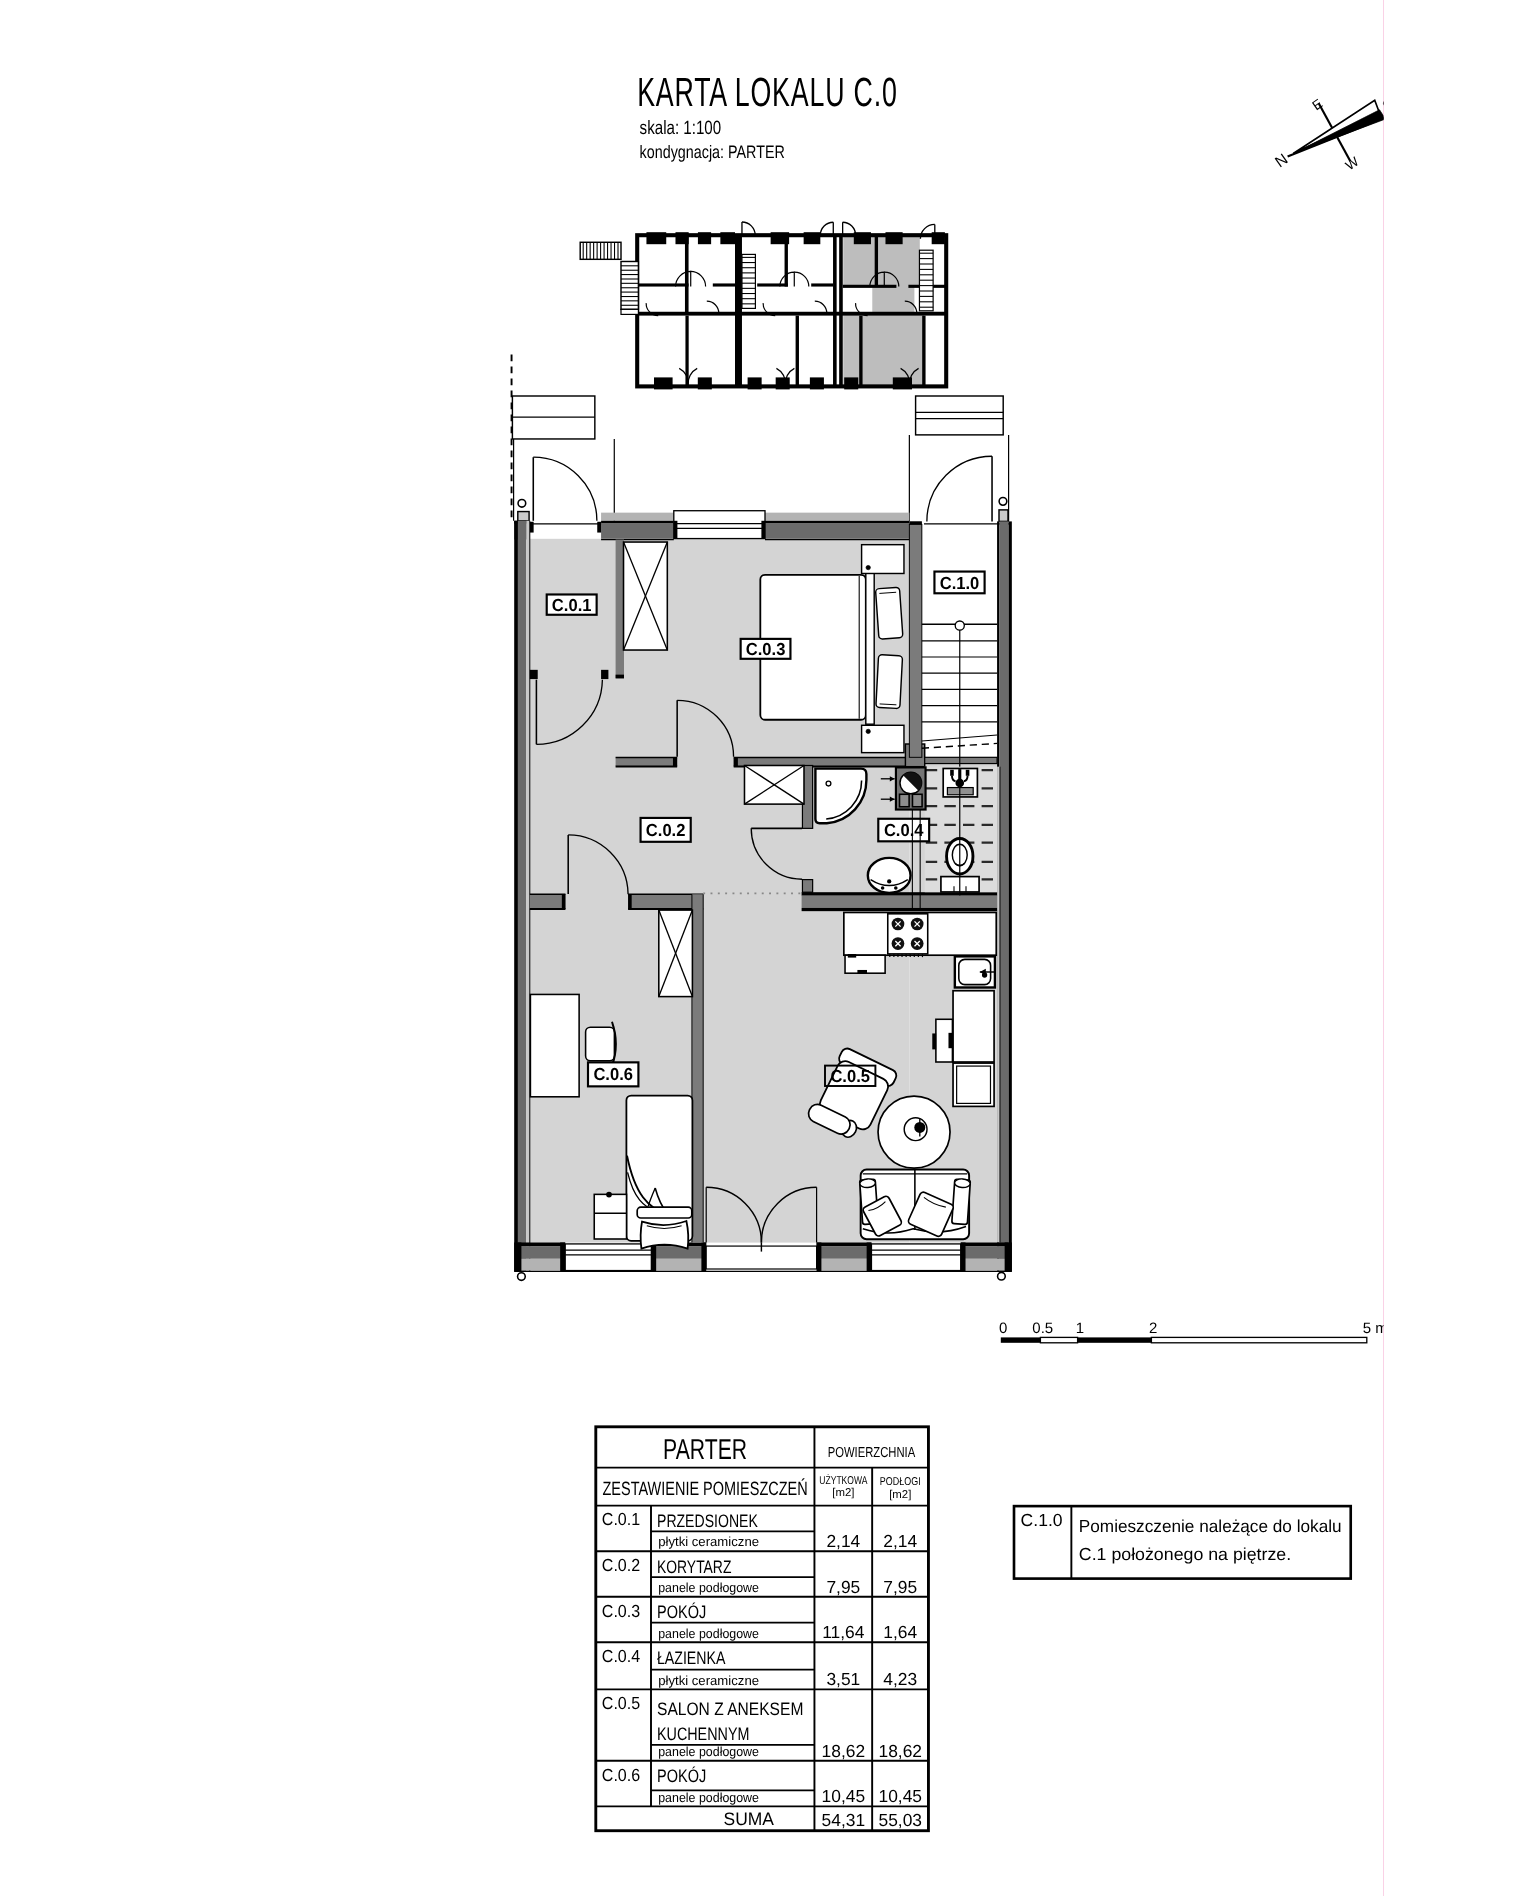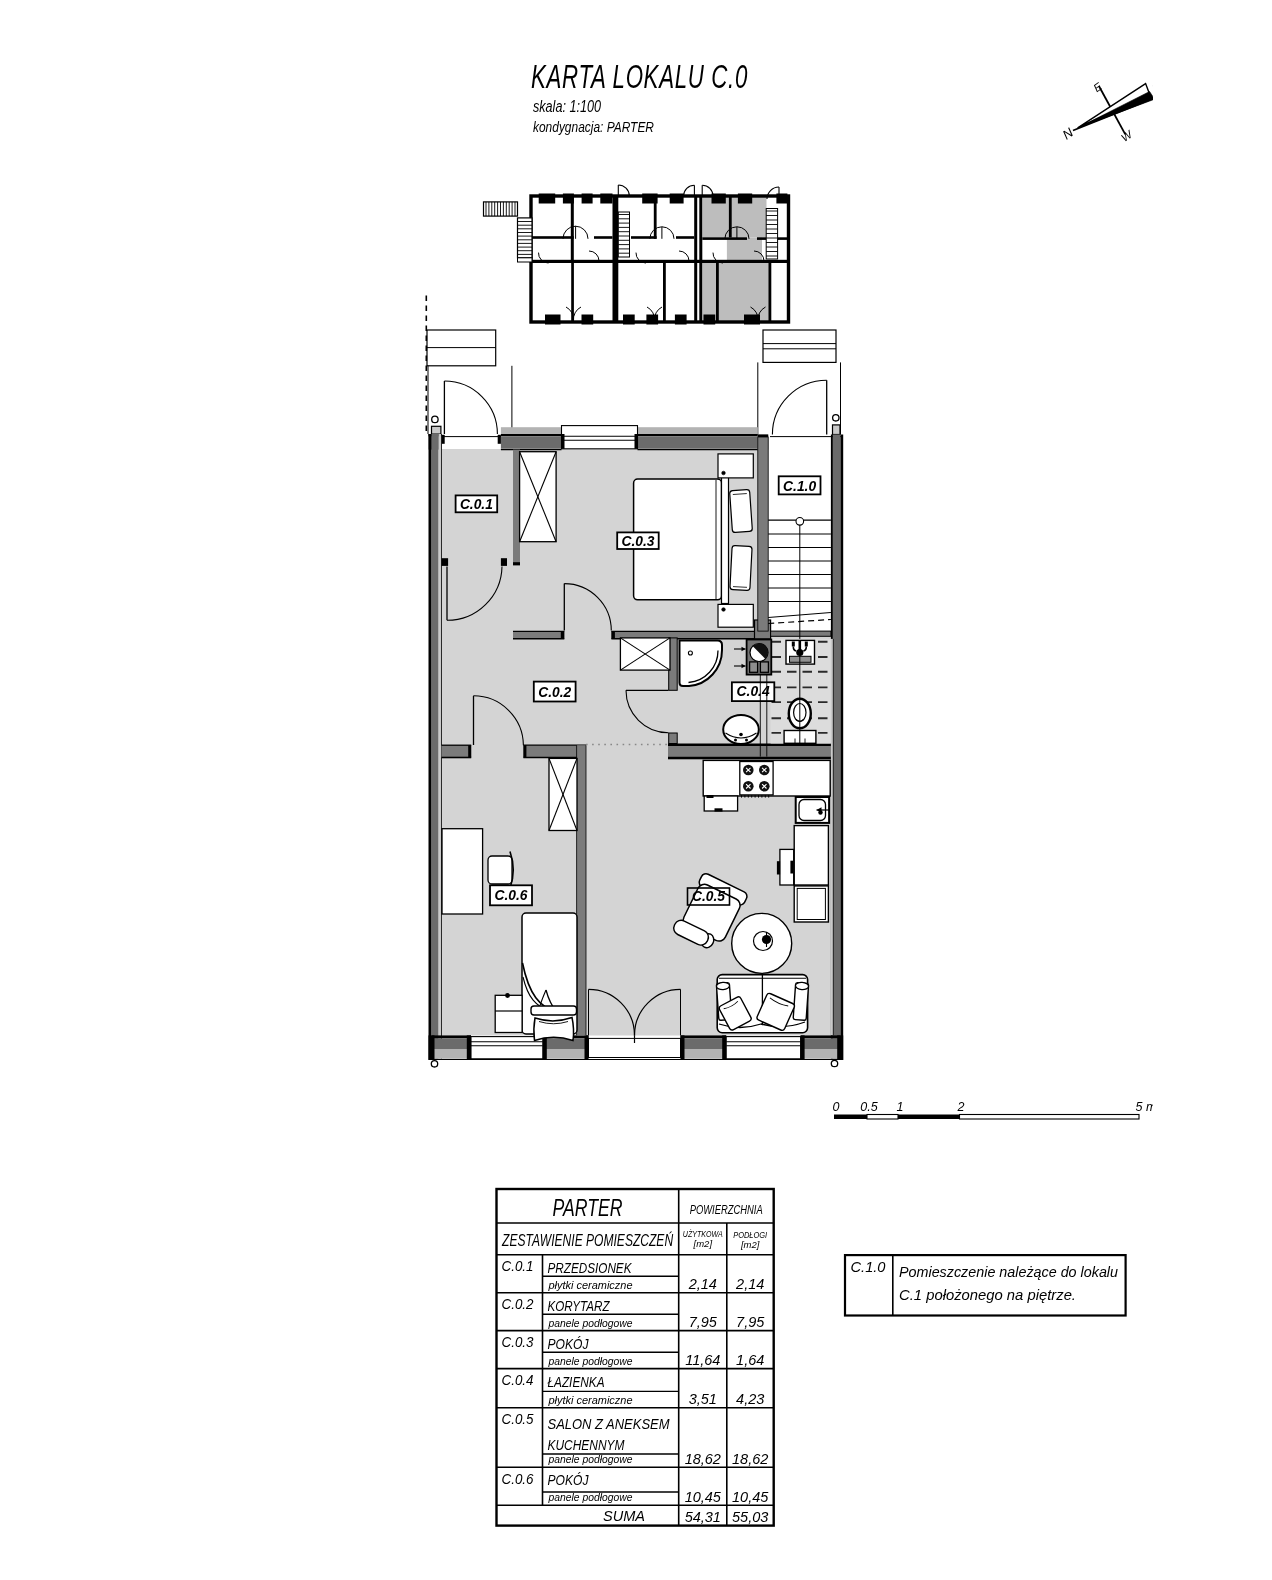--- a/index.html
+++ b/index.html
@@ -1,15 +1,15 @@
 <!DOCTYPE html>
 <html><head><meta charset="utf-8"><title>KARTA LOKALU C.0</title>
 <style>
 html,body{margin:0;padding:0;background:#fff;}
-#sheet{position:relative;width:1153px;height:1580px;background:#ec4899;overflow:hidden;font-style:italic;}
+#sheet{position:relative;width:1153px;height:1580px;background:#ec4899;overflow:hidden;}
 </style></head>
 <body>
 <div id="sheet">
 <svg width="1272" height="1580" viewBox="0 0 1272 1580">
 <rect x="0.0" y="0.0" width="1272.0" height="1580.0" fill="#fff" stroke="none"></rect>
 
 <g>
 <text x="531.0" y="88.0" font-family="Liberation Sans, sans-serif" font-size="34" fill="#000" textLength="217" lengthAdjust="spacingAndGlyphs" letter-spacing="1">KARTA LOKALU C.0</text>
 <text x="533.0" y="111.5" font-family="Liberation Sans, sans-serif" font-size="16" fill="#000" textLength="68" lengthAdjust="spacingAndGlyphs">skala:  1:100</text>
 <text x="533.0" y="132.0" font-family="Liberation Sans, sans-serif" font-size="15" fill="#000" textLength="121" lengthAdjust="spacingAndGlyphs">kondygnacja:  PARTER</text>

